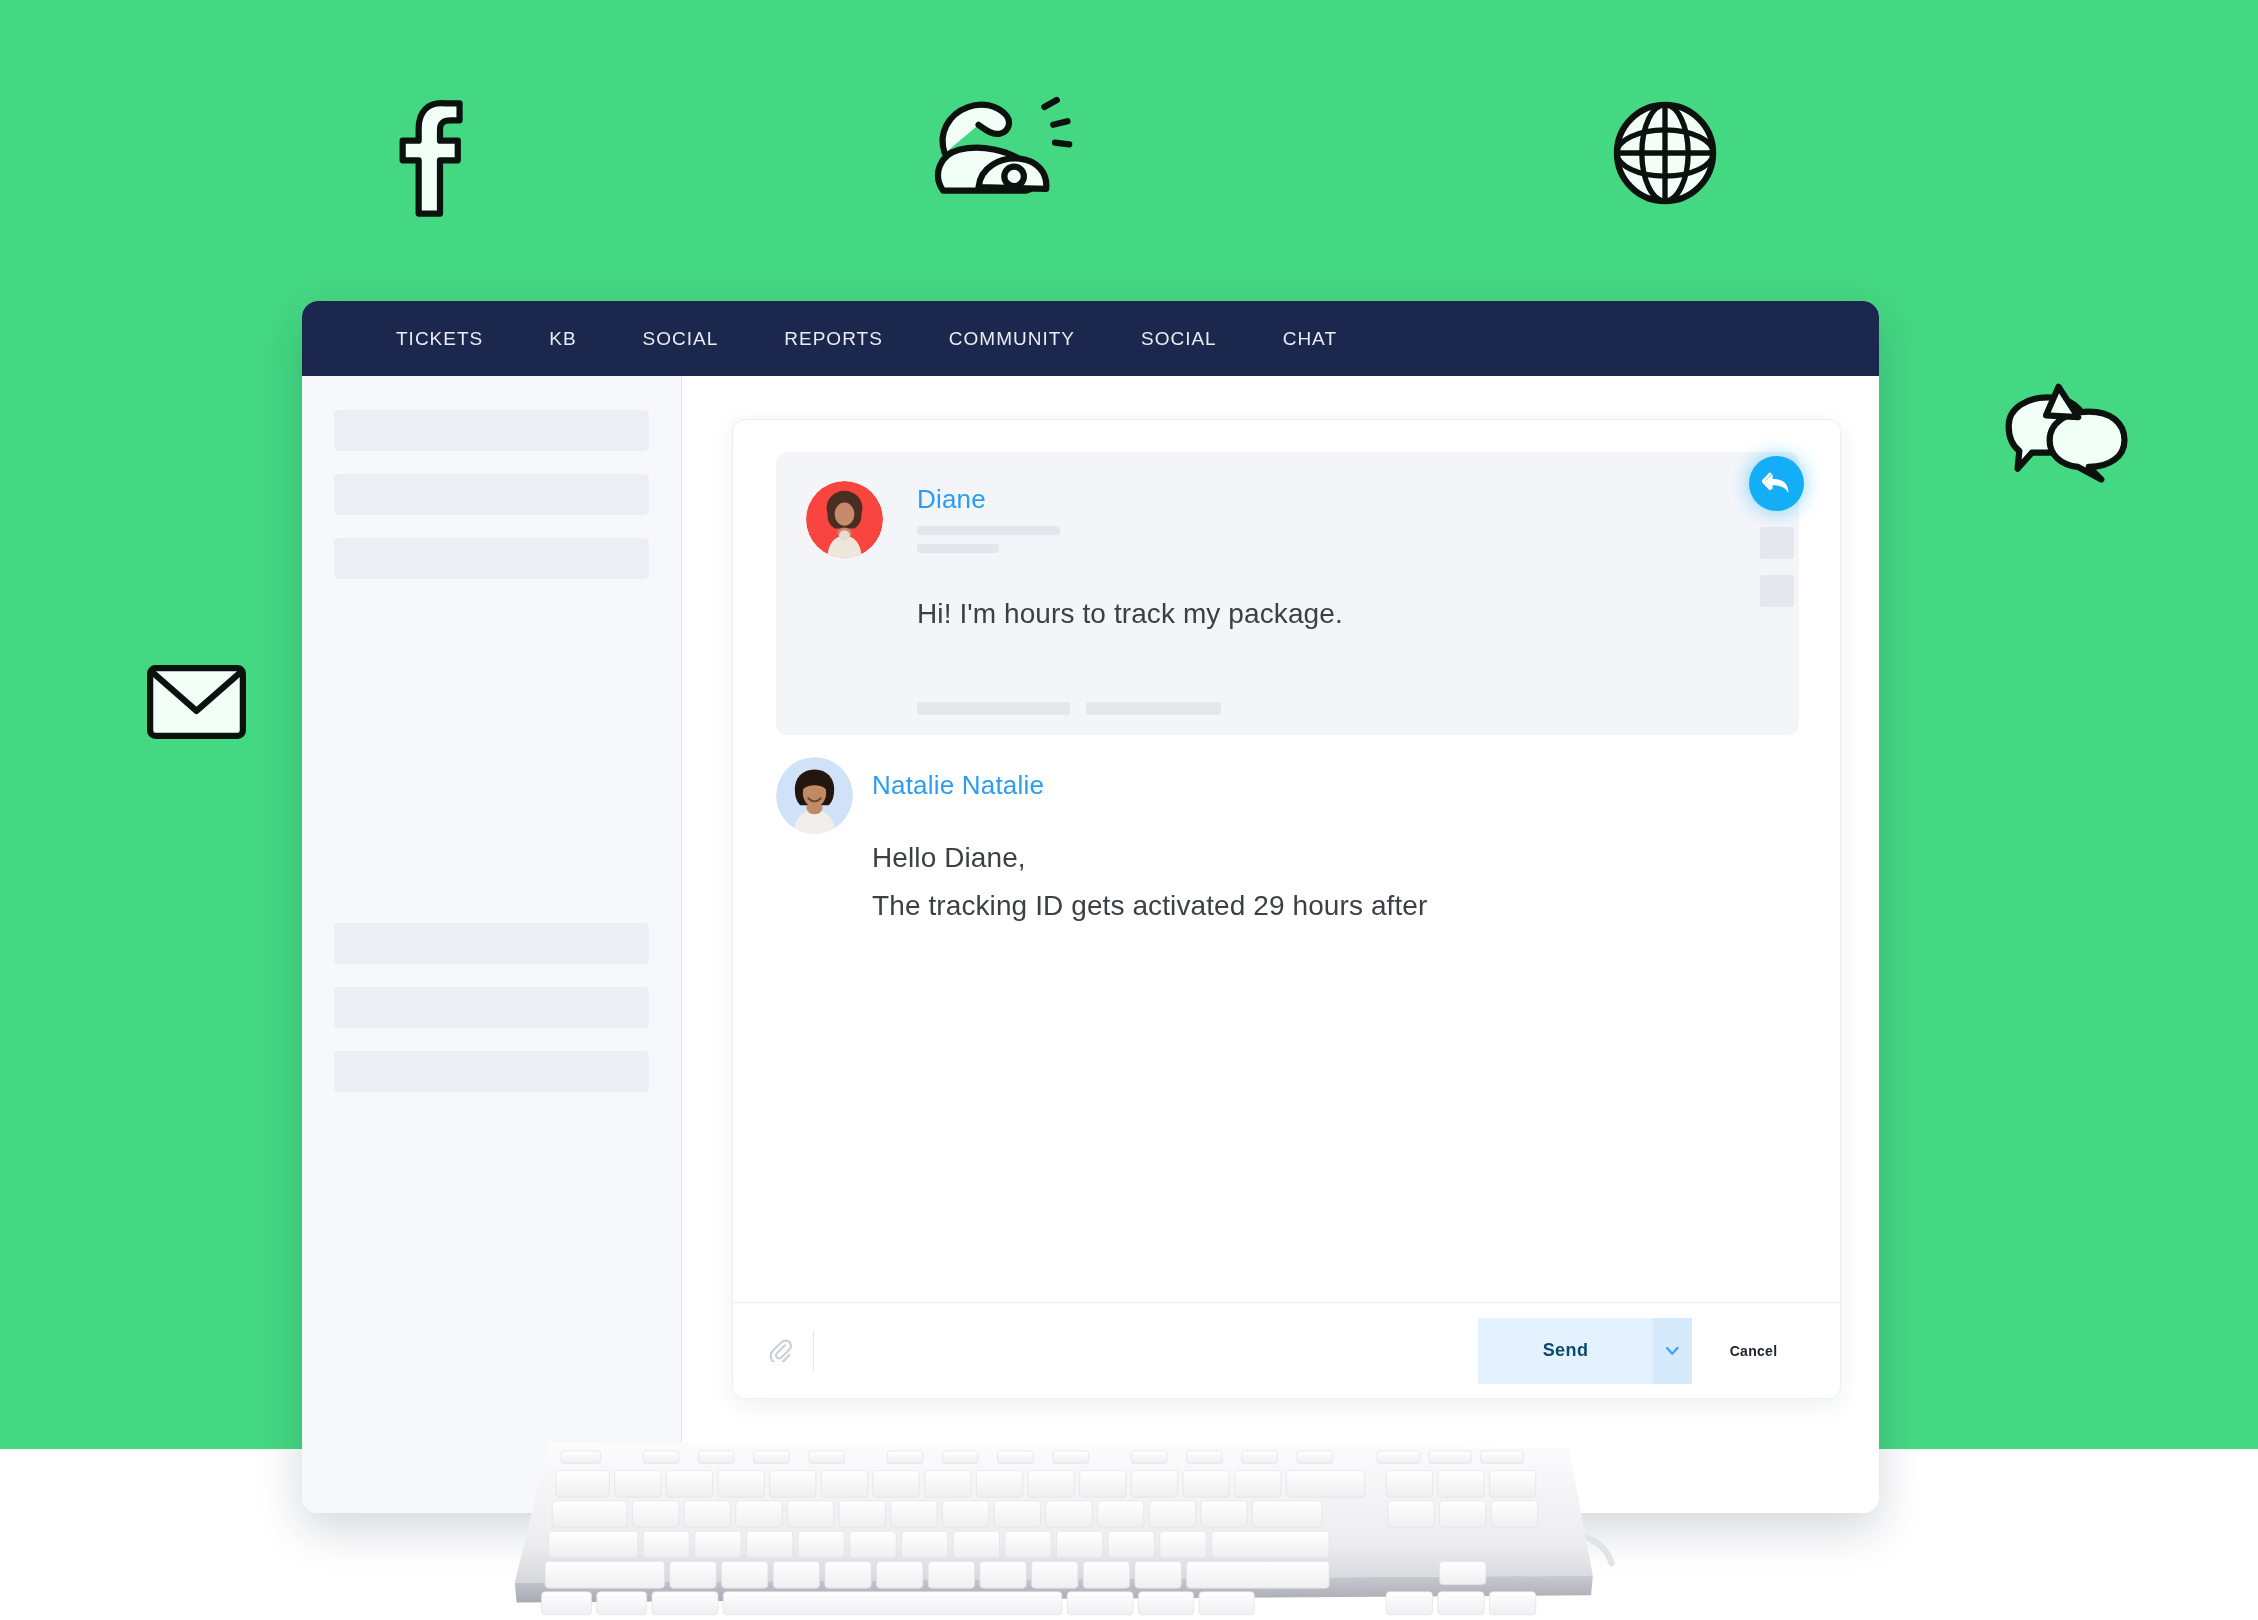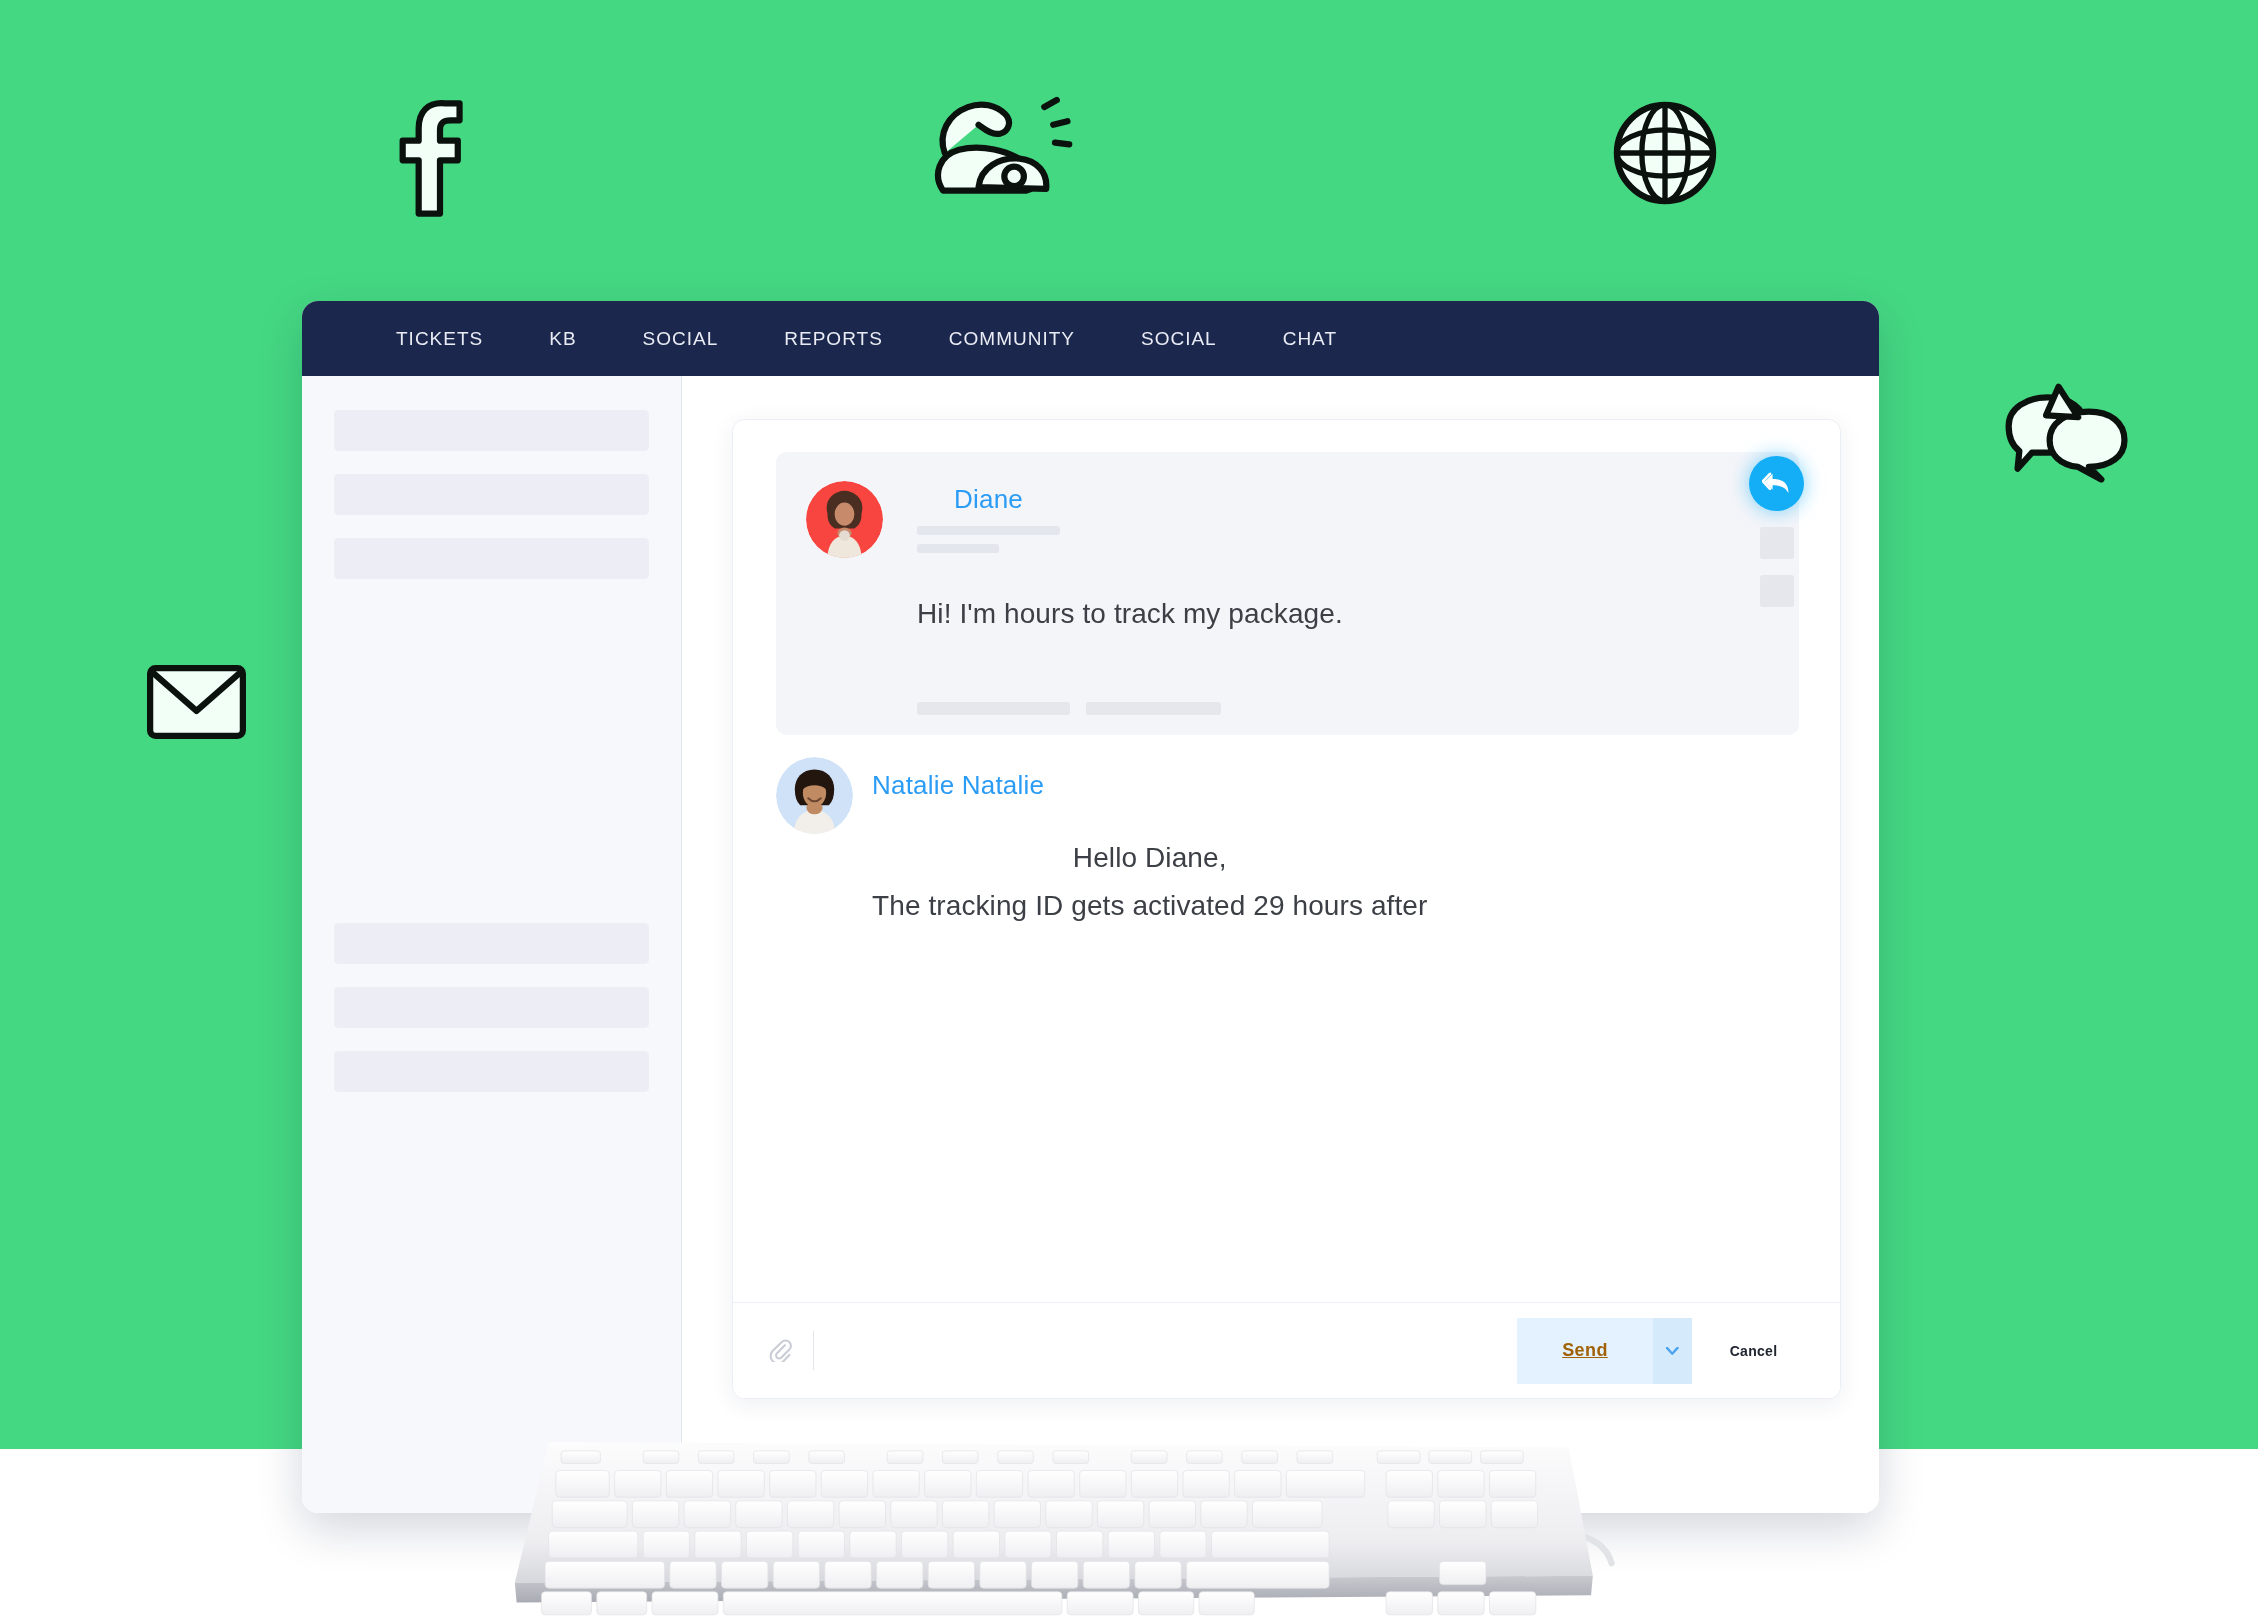--- a/index.html
+++ b/index.html
@@ -98,21 +98,20 @@
 
   .ticket-card {
     position: relative;
     width: 1109px;
     height: 980px;
     background: #ffffff;
     border: 0.9px solid #ECEEF5;
     border-radius: 12.5px;
     box-shadow: 0 5.3px 23px rgba(25, 42, 84, 0.07);
     overflow: hidden;
-    text-align: center;
   }
 
   
   .msg-incoming {
     position: absolute;
     left: 43px; top: 32px;
     width: 1023px;
     height: 283px;
     background: #F4F5F9;
     border-radius: 10.7px;
@@ -186,28 +185,27 @@
     padding: 0 25px 0 28.5px;
     background: #ffffff;
   }
   .clip-btn { width: 37px; height: 37px; display: flex; align-items: center; justify-content: center; cursor: pointer; }
   .composer-divider { width: 0.9px; height: 39px; background: #E3E5EC; margin-left: 14.3px; }
   .composer-spacer { flex: 1; }
 
   .send-group { display: flex; align-items: stretch; height: 66px; }
   .send-btn {
     background: #E3F2FE;
-    color: #a16207;
+    color: #0c4a6e;
     font-size: 18px;
     font-weight: bold;
     letter-spacing: 0.4px;
     display: flex; align-items: center; justify-content: center;
-    width: 136px;
+    width: 175px;
     cursor: pointer;
-    text-decoration: underline;
   }
   .send-caret {
     background: #D5EAFB;
     width: 39px;
     display: flex; align-items: center; justify-content: center;
     cursor: pointer;
   }
   .cancel-btn {
     background: #ffffff;
     color: #202630;

